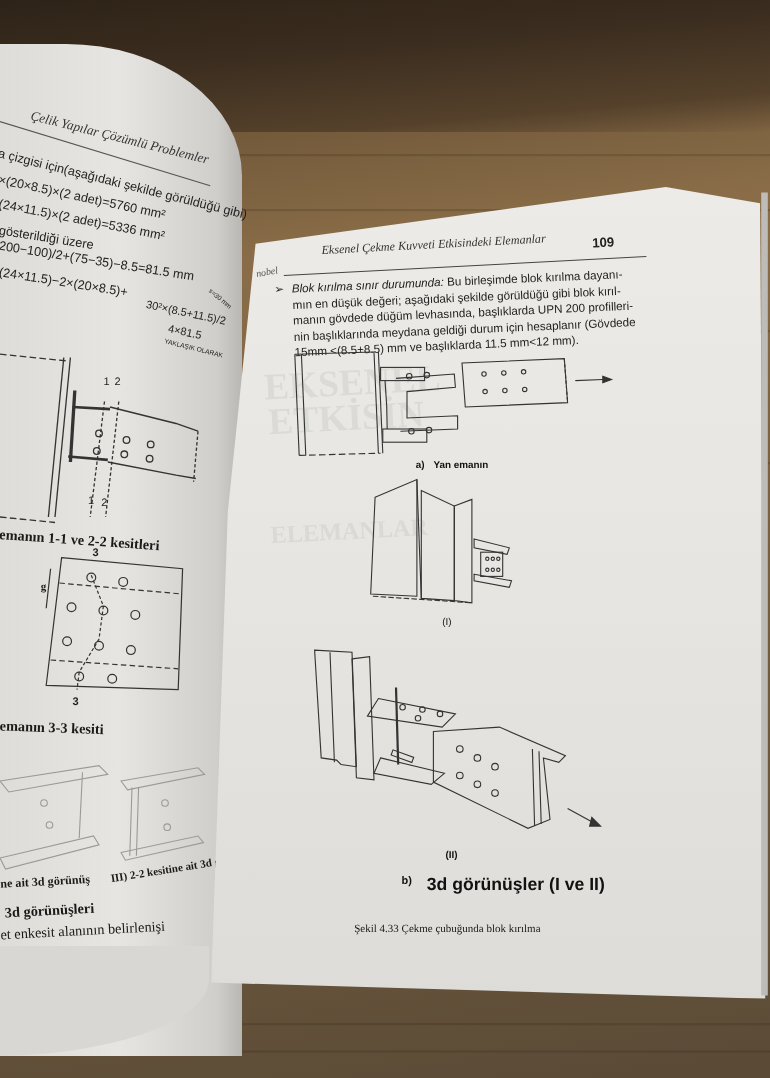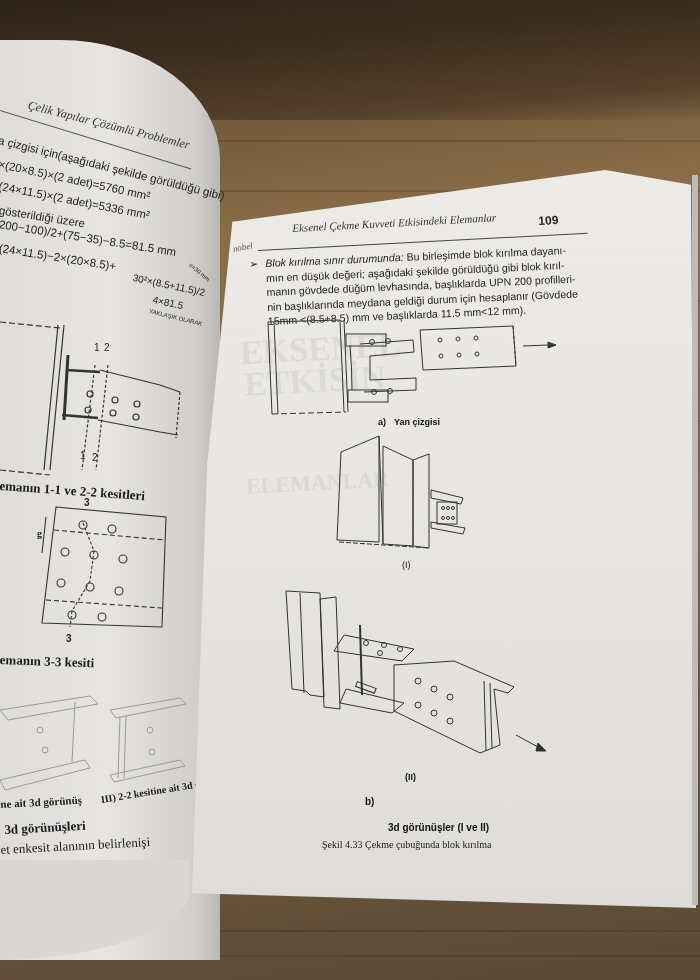--- a/index.html
+++ b/index.html
@@ -184,21 +184,21 @@
       <circle cx="190" cy="21" r="2"></circle>
       <circle cx="208" cy="20" r="2"></circle>
     <circle cx="173" cy="38" r="2"></circle>
       <circle cx="191" cy="37" r="2"></circle>
       <circle cx="209" cy="36" r="2"></circle>
     <line x1="255" y1="28" x2="280" y2="27"></line>
     <polygon points="280,24 288,27 280,30" fill="#333"></polygon>
   </g>
 </svg>
 <div class="rp label" style="left:378px;top:417px;">a)</div>
-<div class="rp label" style="left:394px;top:417px;">Yan çizgisi</div>
+<div class="rp label" style="left:394px;top:417px;">Yan emanın</div>
 
 <svg width="160" height="130" style="left:335px;top:432px;">
   <g stroke="#333" fill="none" stroke-width="1">
     <polygon points="6,20 44,4 44,110 2,108"></polygon>
     <line x1="44" y1="4" x2="48" y2="112"></line>
     <polygon points="48,14 78,28 78,114 48,112"></polygon>
     <polygon points="78,28 94,22 94,116 78,114"></polygon>
     <line x1="4" y1="110" x2="94" y2="116" stroke-dasharray="5,2"></line>
     <polygon points="96,58 128,66 126,72 96,66"></polygon>
     <polygon points="96,90 130,96 128,102 96,96"></polygon>
@@ -234,14 +234,14 @@
       <circle cx="166" cy="112" r="3"></circle>
     <circle cx="134" cy="120" r="3"></circle>
       <circle cx="150" cy="128" r="3"></circle>
       <circle cx="166" cy="136" r="3"></circle>
     <line x1="232" y1="150" x2="254" y2="162"></line>
     <polygon points="254,158 262,166 252,166" fill="#333"></polygon>
   </g>
 </svg>
 <div class="rp label" style="left:405px;top:772px;font-weight:bold;">(II)</div>
 <div class="rp label" style="left:365px;top:796px;font-size:10px;">b)</div>
-<div class="rp label" style="left:388px;top:796px;font-size:10px;margin-top:26px;">3d görünüşler (I ve II)</div>
+<div class="rp label" style="left:388px;top:796px;font-size:16px;">3d görünüşler (I ve II)</div>
 <div class="rp" style="left:322px;top:839px;font-family:'Liberation Serif',serif;font-size:10px;color:#1a1a1a;white-space:nowrap;">Şekil 4.33 Çekme çubuğunda blok kırılma</div>
 
 </body></html>

